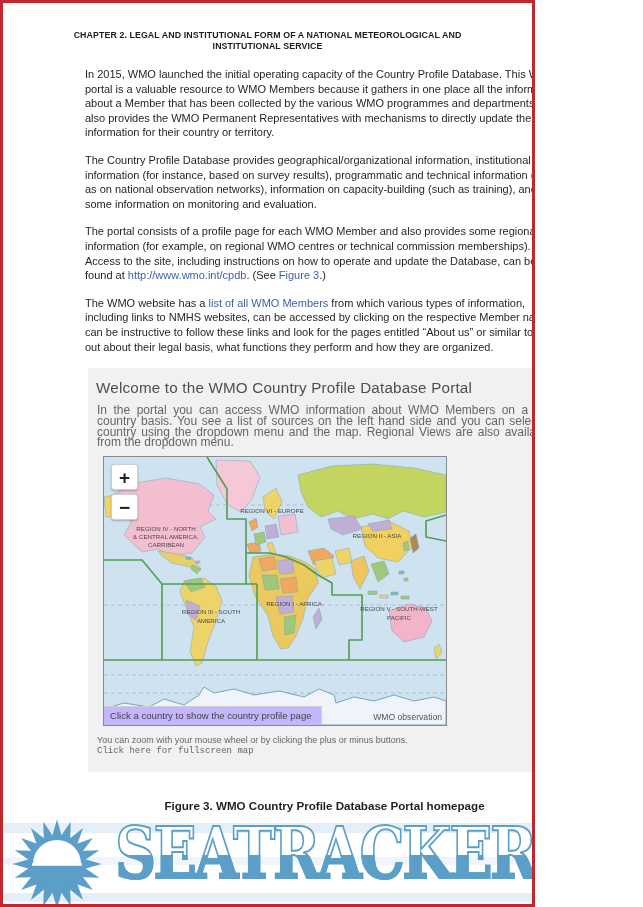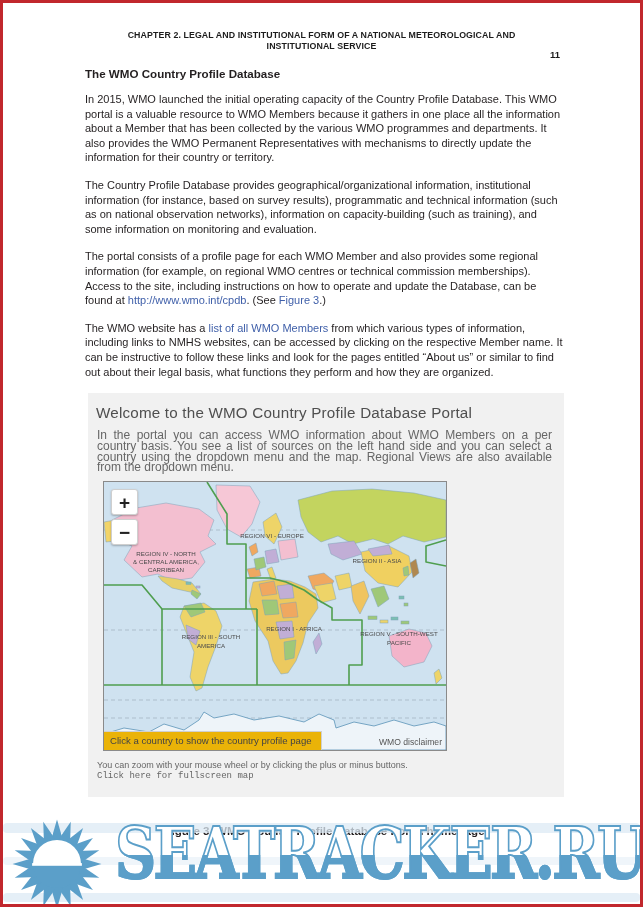--- a/index.html
+++ b/index.html
@@ -1,18 +1,18 @@
 <!DOCTYPE html>
 <html><head>
 <meta charset="utf-8">
 <style>
   html,body{margin:0;padding:0;background:#fff;}
   .page{
     position:relative;
-    width:643px;height:907px;
+    width:535px;height:907px;
     box-sizing:border-box;
     border:3px solid #c1272d;
     background:#fff;
     font-family:"Liberation Sans",sans-serif;
     color:#231f20;
     overflow:hidden;
   }
   
   .running-header{
     margin:27px auto 0 auto;
@@ -63,21 +63,21 @@
     width:27px;height:26px;box-sizing:border-box;
     background:#fff;border:1px solid #cfcfcf;border-radius:3px;
     font-size:19px;font-weight:700;color:#222;
     display:flex;align-items:center;justify-content:center;
     box-shadow:0 1px 2px rgba(0,0,0,.25);
     cursor:pointer;user-select:none;line-height:1;
   }
   .zoom-btn + .zoom-btn{margin-top:4px;}
   .map-overlay-note{
     position:absolute;left:0;bottom:0;
-    background:#eab308;border-top:1px solid #cfcfcf;border-right:1px solid #cfcfcf;
+    background:#c4b5fd;border-top:1px solid #cfcfcf;border-right:1px solid #cfcfcf;
     padding:3px 9px 4px 6px;
     font-size:9.6px;color:#444;
   }
   .map-disclaimer{
     position:absolute;right:4px;bottom:3px;
     font-size:8.6px;color:#555;cursor:pointer;
   }
   .panel-hints{margin:9px 0 4px 1px;font-size:9px;line-height:11px;color:#666;}
   .fullscreen-link{color:#666;cursor:pointer;font-family:Liberation Mono, monospace;}
   .figure-caption{
@@ -112,21 +112,20 @@
 
 <div class="page">
 
   <div class="running-header">
     <span>CHAPTER 2. LEGAL AND INSTITUTIONAL FORM OF A NATIONAL METEOROLOGICAL AND</span><br>
     <span>INSTITUTIONAL SERVICE</span>
   </div>
   <div class="page-number">11</div>
 
   <div class="content">
-    <div class="section-heading">The WMO Country Profile Database</div>
     <p class="para">In 2015, WMO launched the initial operating capacity of the Country Profile Database. This WMO portal is a valuable resource to WMO Members because it gathers in one place all the information about a Member that has been collected by the various WMO programmes and departments. It also provides the WMO Permanent Representatives with mechanisms to directly update the information for their country or territory.</p>
     <p class="para">The Country Profile Database provides geographical/organizational information, institutional information (for instance, based on survey results), programmatic and technical information (such as on national observation networks), information on capacity-building (such as training), and some information on monitoring and evaluation.</p>
     <p class="para"><span>The portal consists of a profile page for each WMO Member and also provides some regional information (for example, on regional WMO centres or technical commission memberships). Access to the site, including instructions on how to operate and update the Database, can be found at </span><a class="inline-link">http://www.wmo.int/cpdb</a><span>. (See </span><a class="inline-link">Figure 3</a><span>.)</span></p>
     <p class="para"><span>The WMO website has a </span><a class="inline-link">list of all WMO Members</a><span> from which various types of information, including links to NMHS websites, can be accessed by clicking on the respective Member name. It can be instructive to follow these links and look for the pages entitled “About us” or similar to find out about their legal basis, what functions they perform and how they are organized.</span></p>
 
     <div class="panel">
       <div class="panel-title">Welcome to the WMO Country Profile Database Portal</div>
       <div class="panel-intro">In the portal you can access WMO information about WMO Members on a per country basis. You see a list of sources on the left hand side and you can select a country using the dropdown menu and the map. Regional Views are also available from the dropdown menu.</div>
 
       <div class="map-frame">
@@ -240,21 +239,21 @@
             <text class="region-label" x="295" y="154">REGION V - SOUTH-WEST</text>
             <text class="region-label" x="295" y="163">PACIFIC</text>
           </g>
         </svg>
 
         <div class="zoom-controls">
           <div class="zoom-btn">+</div>
           <div class="zoom-btn">−</div>
         </div>
         <div class="map-overlay-note">Click a country to show the country profile page</div>
-        <div class="map-disclaimer">WMO disclaimer</div>
+        <div class="map-disclaimer">WMO observation</div>
       </div>
 
       <div class="panel-hints">
         <div>You can zoom with your mouse wheel or by clicking the plus or minus buttons.</div>
         <div class="fullscreen-link">Click here for fullscreen map</div>
       </div>
     </div>
 
     <div class="figure-caption">Figure 3. WMO Country Profile Database Portal homepage</div>
   </div>

